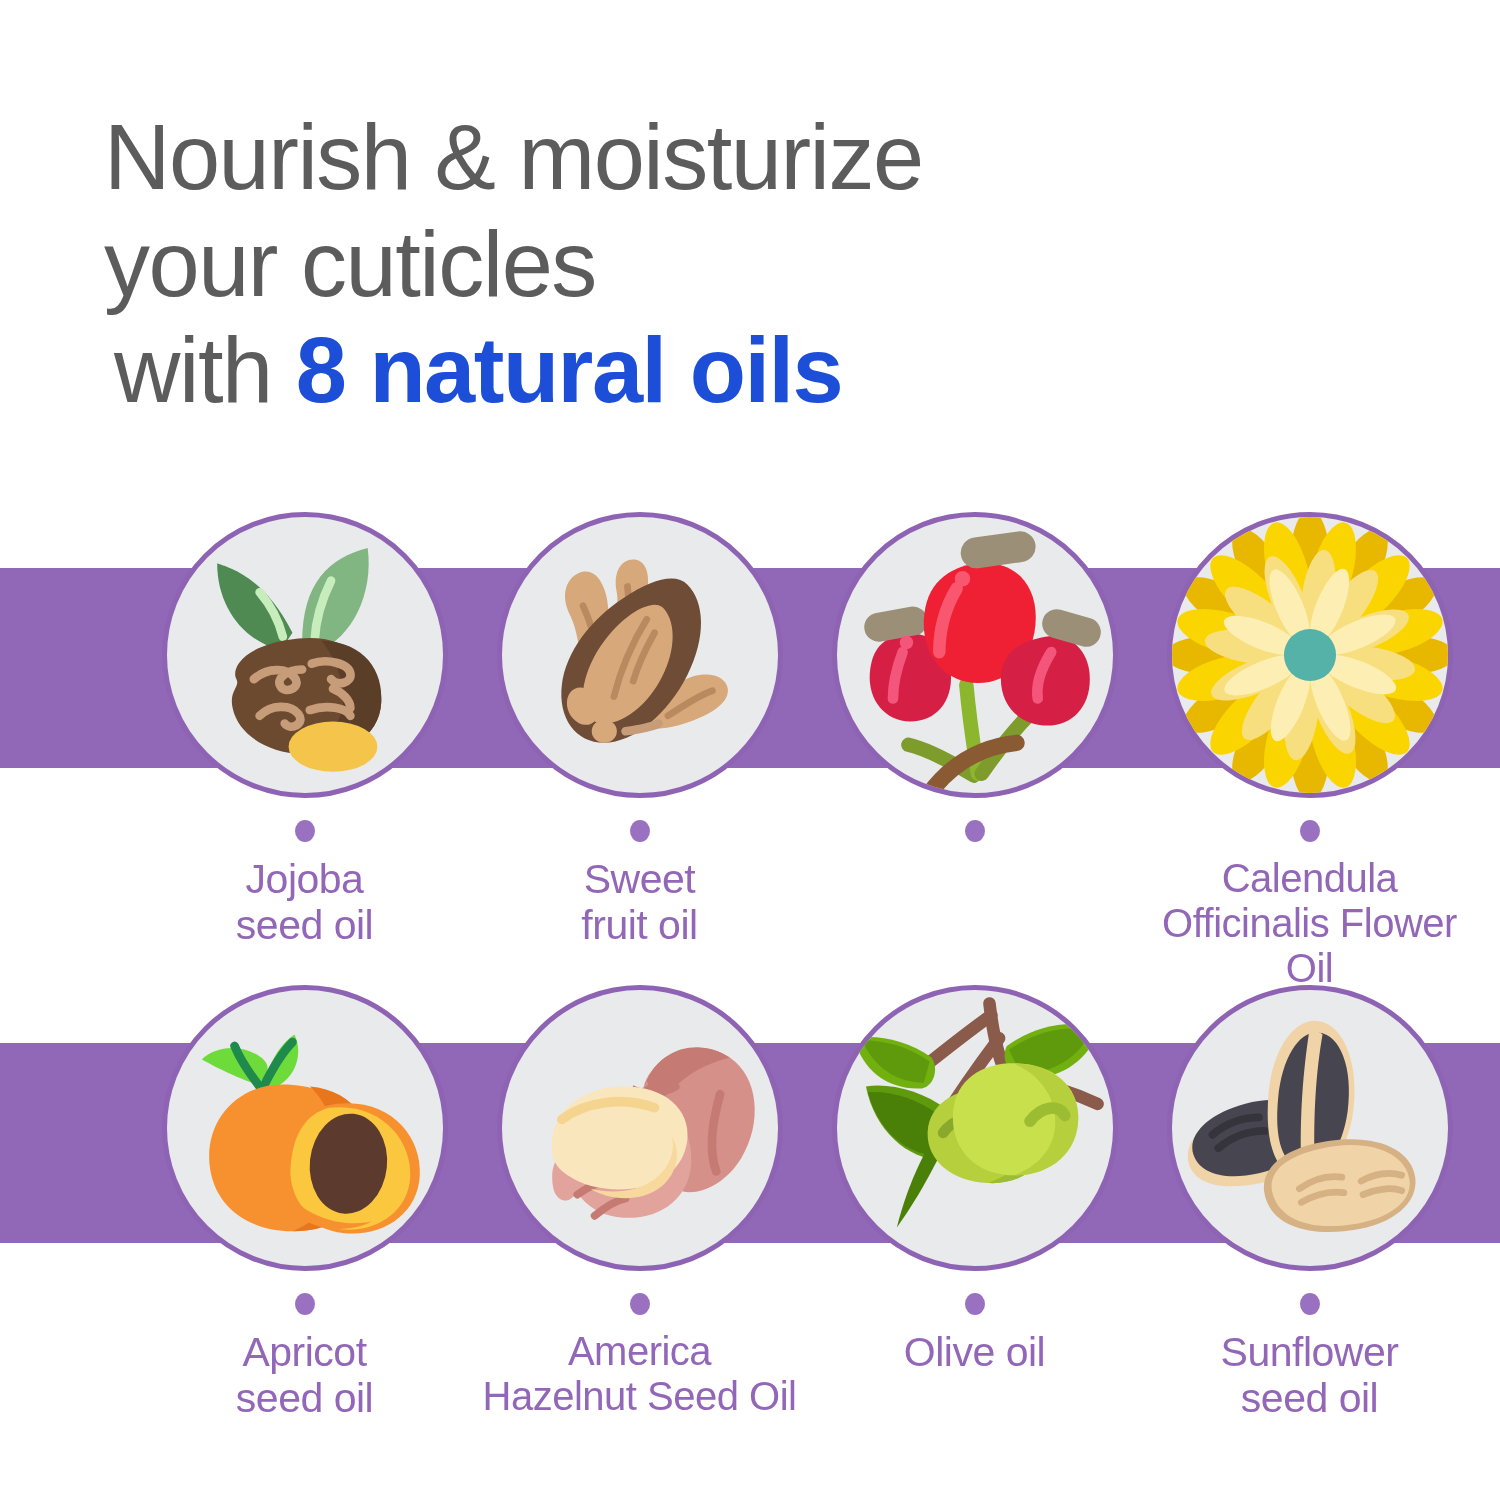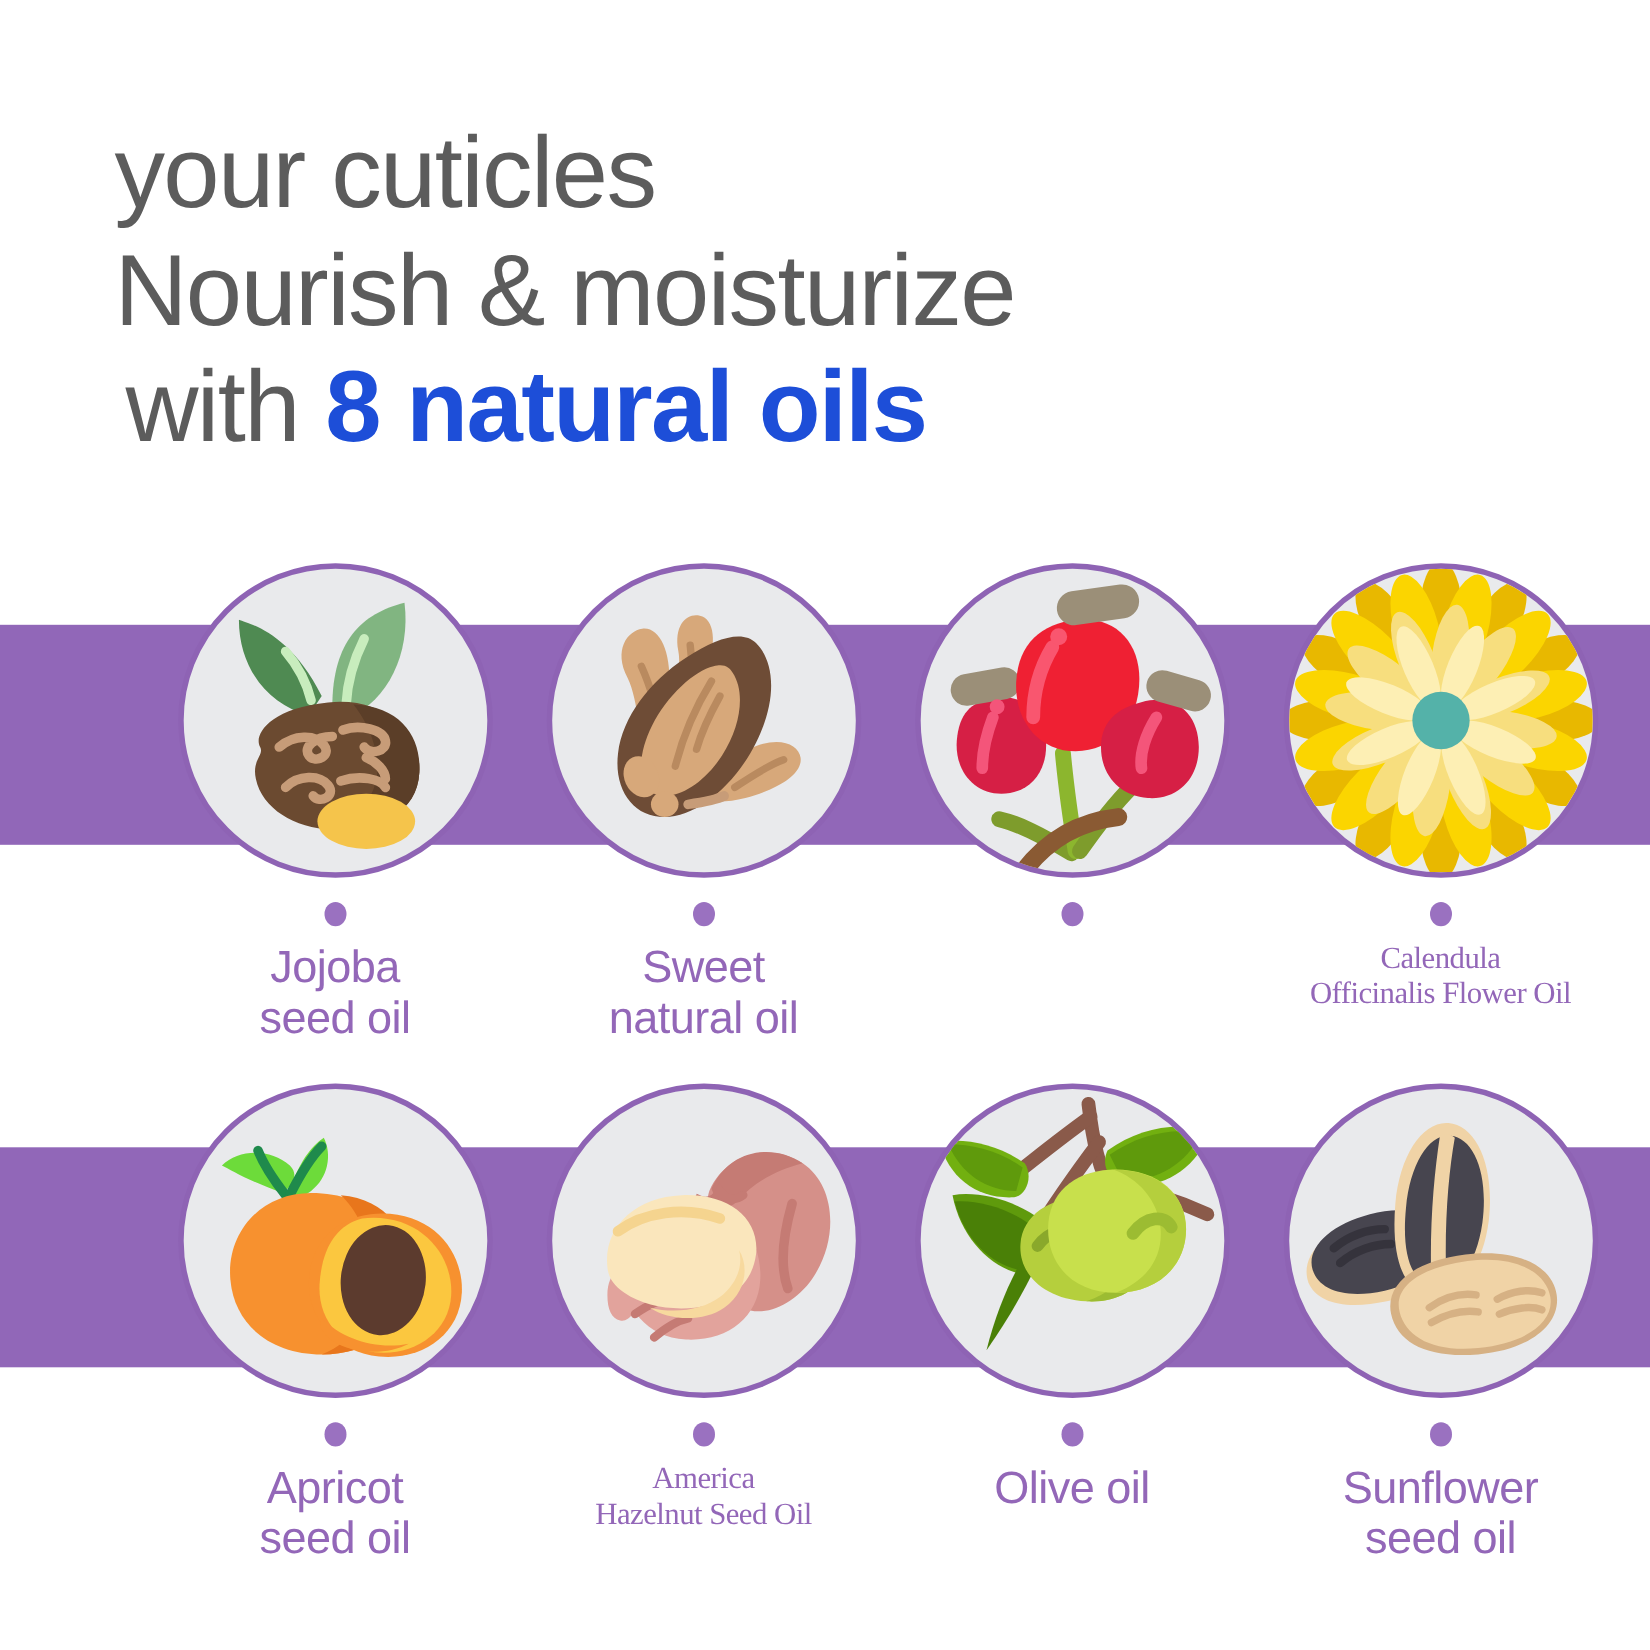--- a/index.html
+++ b/index.html
@@ -80,28 +80,28 @@
 
   .label{
     margin-top:14px;
     color:#9367b8;
     font-size:41px;
     line-height:1.13;
     font-weight:400;
     letter-spacing:-0.5px;
     white-space:pre-line;
   }
-  .label.wide{ font-size:28px;font-family:Liberation Serif, serif; }
+  .label.wide{ font-size:40px; }
 </style>
 </head>
 <body>
 
 <div class="headline">
+  <span class="line">Nourish &amp; moisturize</span>
   <span class="line">your cuticles</span>
-  <span class="line">Nourish &amp; moisturize</span>
   <span class="line"><span class="hl-with">with </span><span class="hl-accent">8 natural oils</span></span>
 </div>
 
 <div class="band band-row1"></div>
 <div class="band band-row2"></div>
 
 <div class="grid">
 
   <div class="row row-1">
 
@@ -148,21 +148,21 @@
             <path d="M150 106 C134 132 122 162 116 186"></path>
             <path d="M158 120 C148 138 140 156 136 170"></path>
           </g>
           <ellipse cx="84" cy="196" rx="16" ry="20" fill="#d7a87a" transform="rotate(-25 84 196)"></ellipse>
           <ellipse cx="106" cy="222" rx="13" ry="12" fill="#d7a87a"></ellipse>
           <path d="M128 222 C142 220 154 218 162 214" stroke="#c79c78" stroke-width="9" stroke-linecap="round" fill="none"></path>
         </svg>
       </div>
       <div class="dot"></div>
       <div class="label">Sweet
-natural oil</div>
+fruit oil</div>
     </div>
 
     <div class="item item-2">
       <div class="circle">
         <svg viewBox="0 0 286 286">
           <path d="M142 268 C112 250 92 240 74 236" stroke="#7e9c2c" stroke-width="15" stroke-linecap="round" fill="none"></path>
           <path d="M146 266 C140 228 136 196 134 174" stroke="#8cb62e" stroke-width="15" stroke-linecap="round" fill="none"></path>
           <path d="M150 266 C168 240 186 218 200 204" stroke="#7e9c2c" stroke-width="15" stroke-linecap="round" fill="none"></path>
           <path d="M96 286 C120 254 150 238 186 234" stroke="#8a5a33" stroke-width="17" stroke-linecap="round" fill="none"></path>
           <g>

